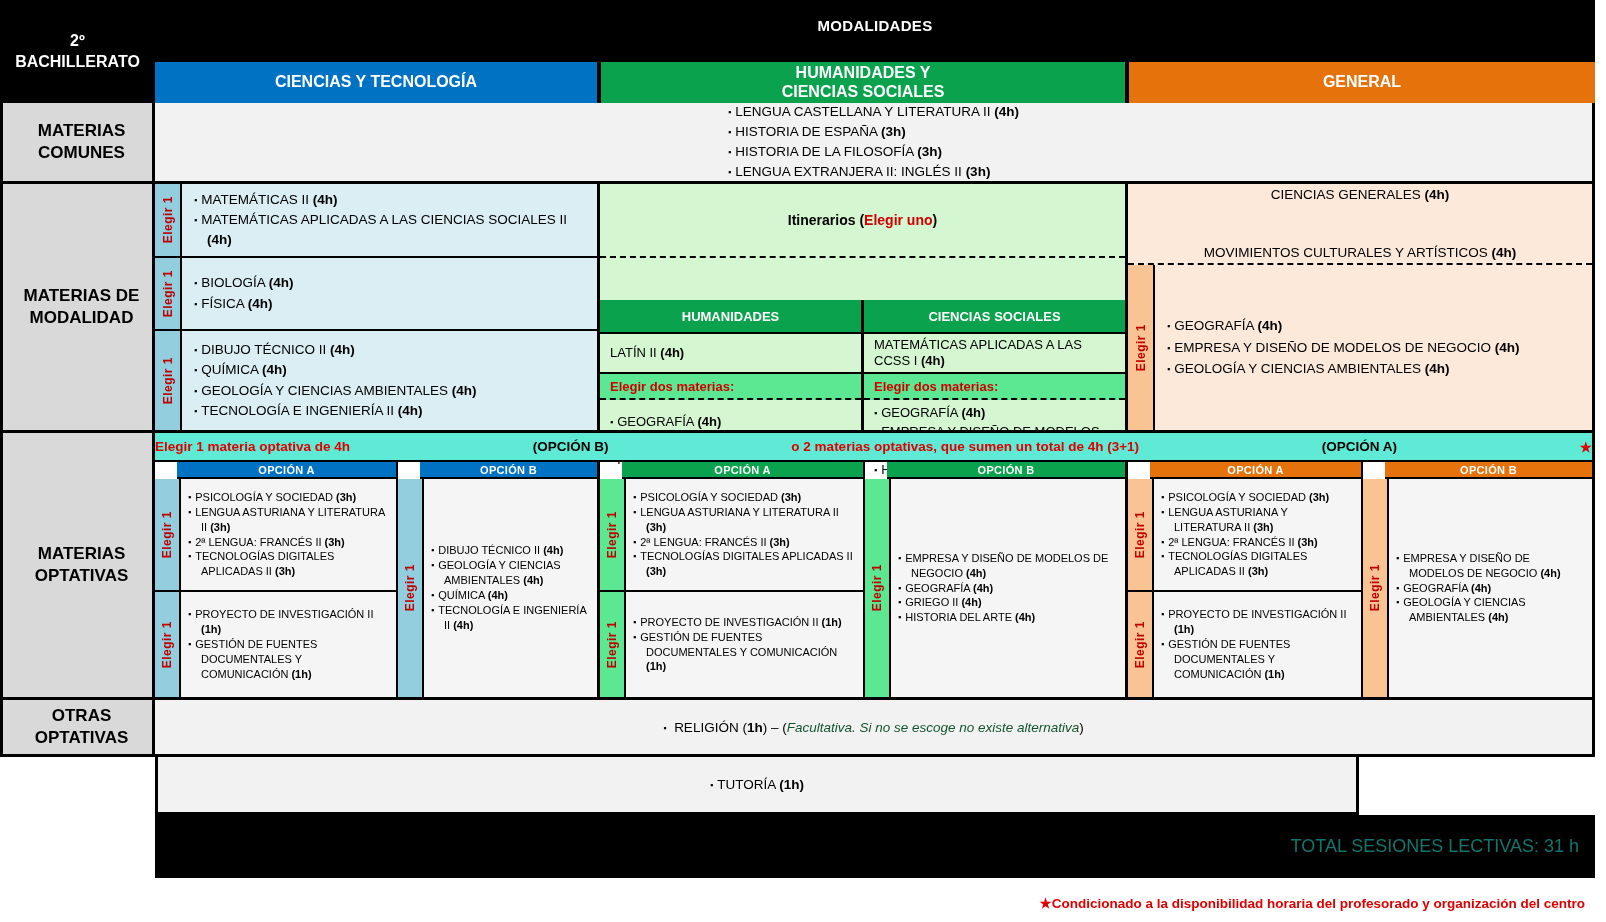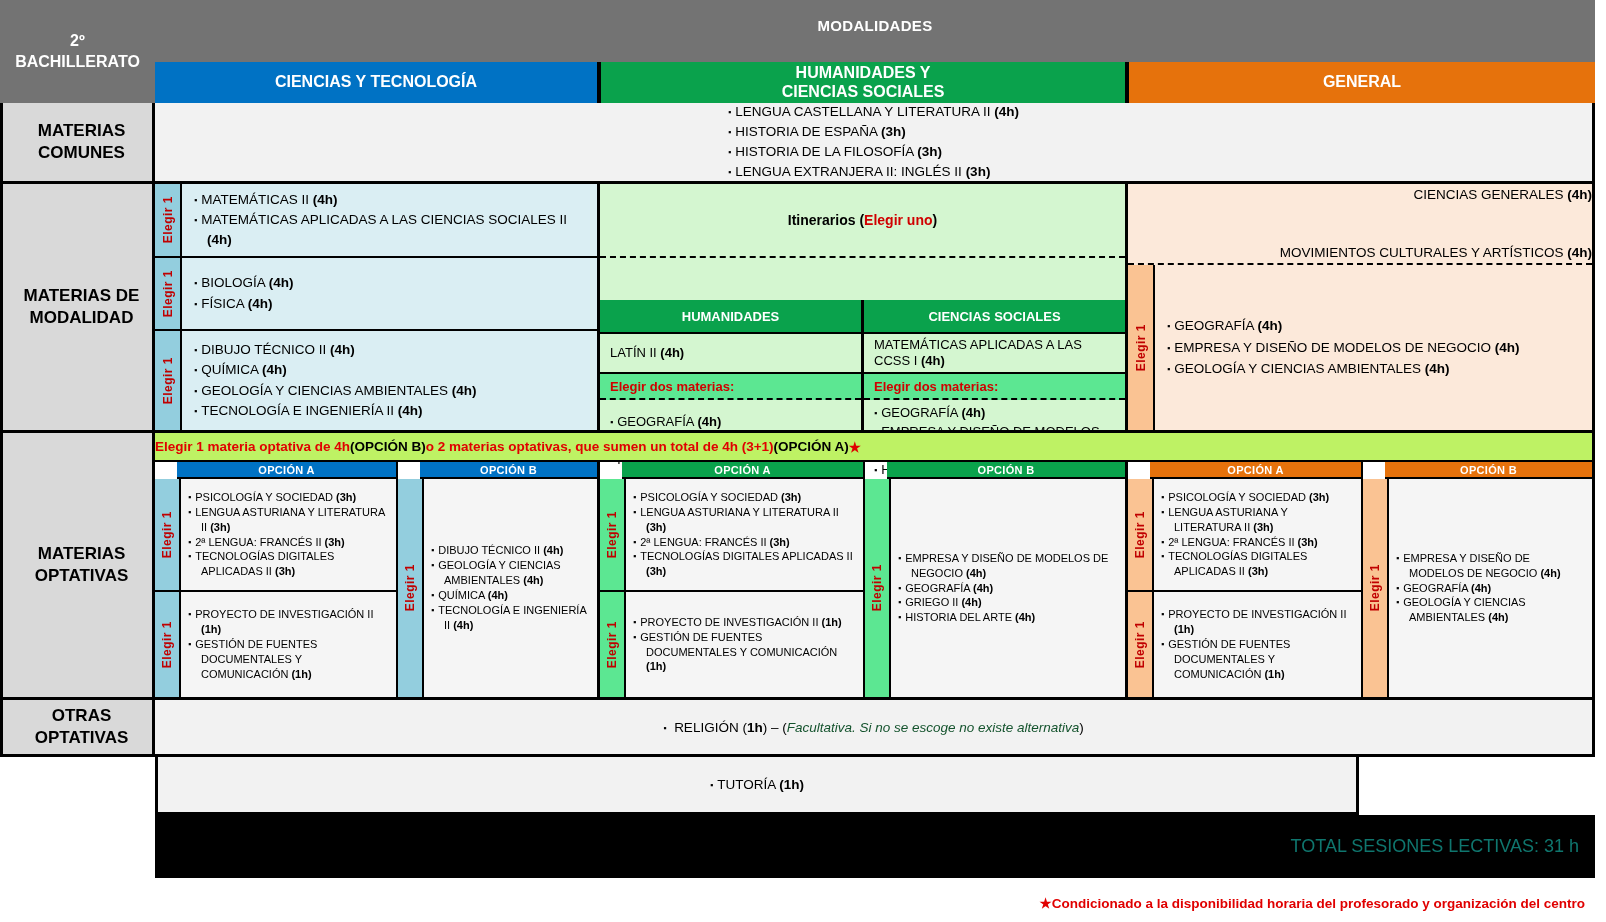--- a/index.html
+++ b/index.html
@@ -6,21 +6,21 @@
   body {
     width: 1606px; height: 922px;
     background: #fff;
     font-family: "Liberation Sans", sans-serif;
     color: #000;
     overflow: hidden;
   }
   .tbl { width: 1595px; }
 
   
-  .hdr { height: 103px; background: #737373; display: flex; }
+  .hdr { height: 103px; background: #000000; display: flex; }
   .hdr-left {
     flex: 0 0 155px; display: flex; align-items: center; justify-content: center;
     color: #fff; font-weight: bold; font-size: 16px; text-align: center;
     white-space: pre-line; line-height: 1.3;
   }
   .hdr-right { flex: 1; position: relative; }
   .hdr-title {
     position: absolute; top: 17px; left: 0; right: 0; text-align: center;
     color: #fff; font-weight: bold; font-size: 15px; letter-spacing: .3px;
   }
@@ -99,35 +99,35 @@
   .hband {
     flex: 0 0 26px; background: #5CE792; color: #D00000; font-weight: bold; font-size: 13px;
     display: flex; align-items: center; padding: 0 10px; border-bottom: 2px dashed #000;
   }
   .hitems {
     flex: 1; display: flex; flex-direction: column; justify-content: center;
     padding: 4px 10px; font-size: 13px; line-height: 1.45;
   }
   .mod-gen { flex: 1; border-left: 3px solid #000; background: #FCE9DA; display: flex; flex-direction: column; }
   .gen-top {
-    flex: 0 0 74px; display: flex; flex-direction: column; align-items: flex-end; justify-content: center;
+    flex: 0 0 74px; display: flex; flex-direction: column; align-items: center; justify-content: center;
     font-size: 13.5px; line-height: 1.6; border-bottom: 2px dashed #000; gap: 36px;
   }
   .gen-bottom { flex: 1; display: flex; }
   .gen-items {
     flex: 1; display: flex; flex-direction: column; justify-content: center;
     padding: 4px 12px; font-size: 13.5px; line-height: 1.6;
   }
 
   
   .row-opt { height: 267px; }
   .opt-body { flex: 1; display: flex; flex-direction: column; }
   .banner {
-    flex: 0 0 29px; background: #bef264; border-bottom: 2px solid #000;
-    display: flex; align-items: center; justify-content: flex-start;
+    flex: 0 0 29px; background: #5eead4; border-bottom: 2px solid #000;
+    display: flex; align-items: center; justify-content: space-between;
     font-weight: bold; font-size: 13.5px; color: #E00000;
   }
   .banner .k { color: #000; }
   .opt-cols { flex: 1; display: flex; }
   .oblock { display: flex; }
   .ob1 { flex: 0 0 442px; }
   .ob2 { flex: 0 0 528px; border-left: 3px solid #000; }
   .ob3 { flex: 1; border-left: 3px solid #000; }
   .ocol { display: flex; flex-direction: column; }
   .ocol.b { border-left: 2px solid #000; }

